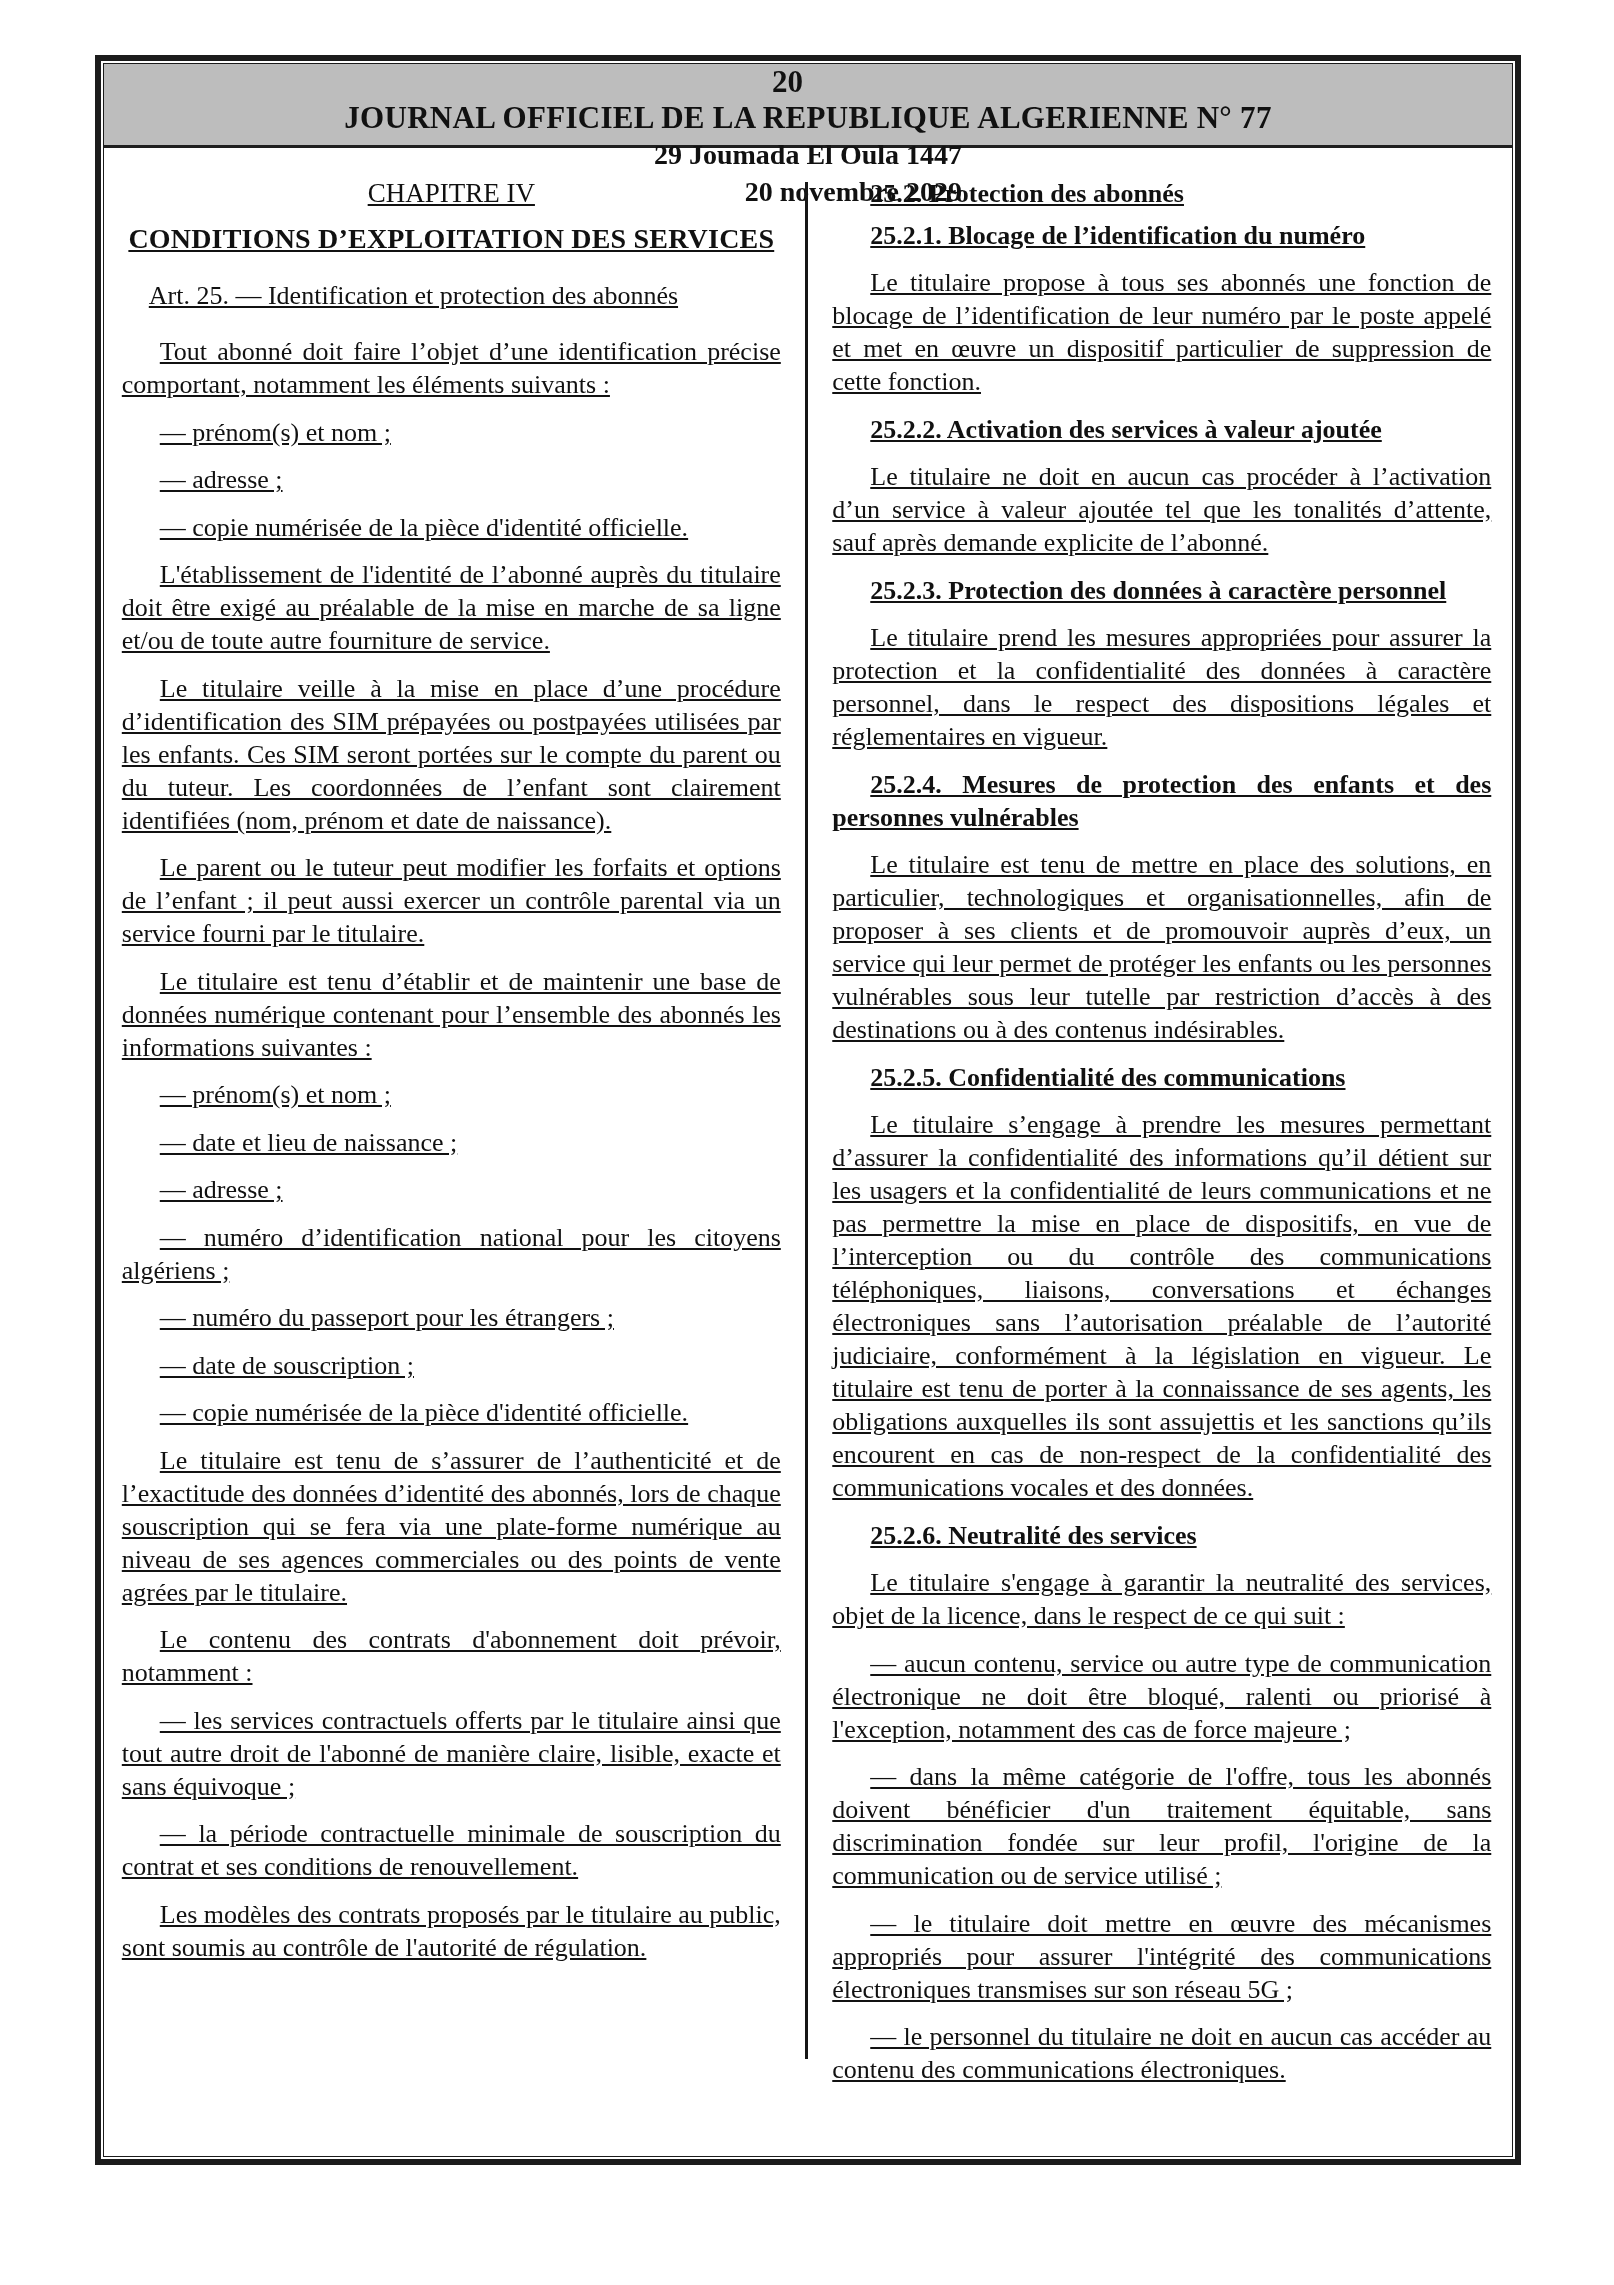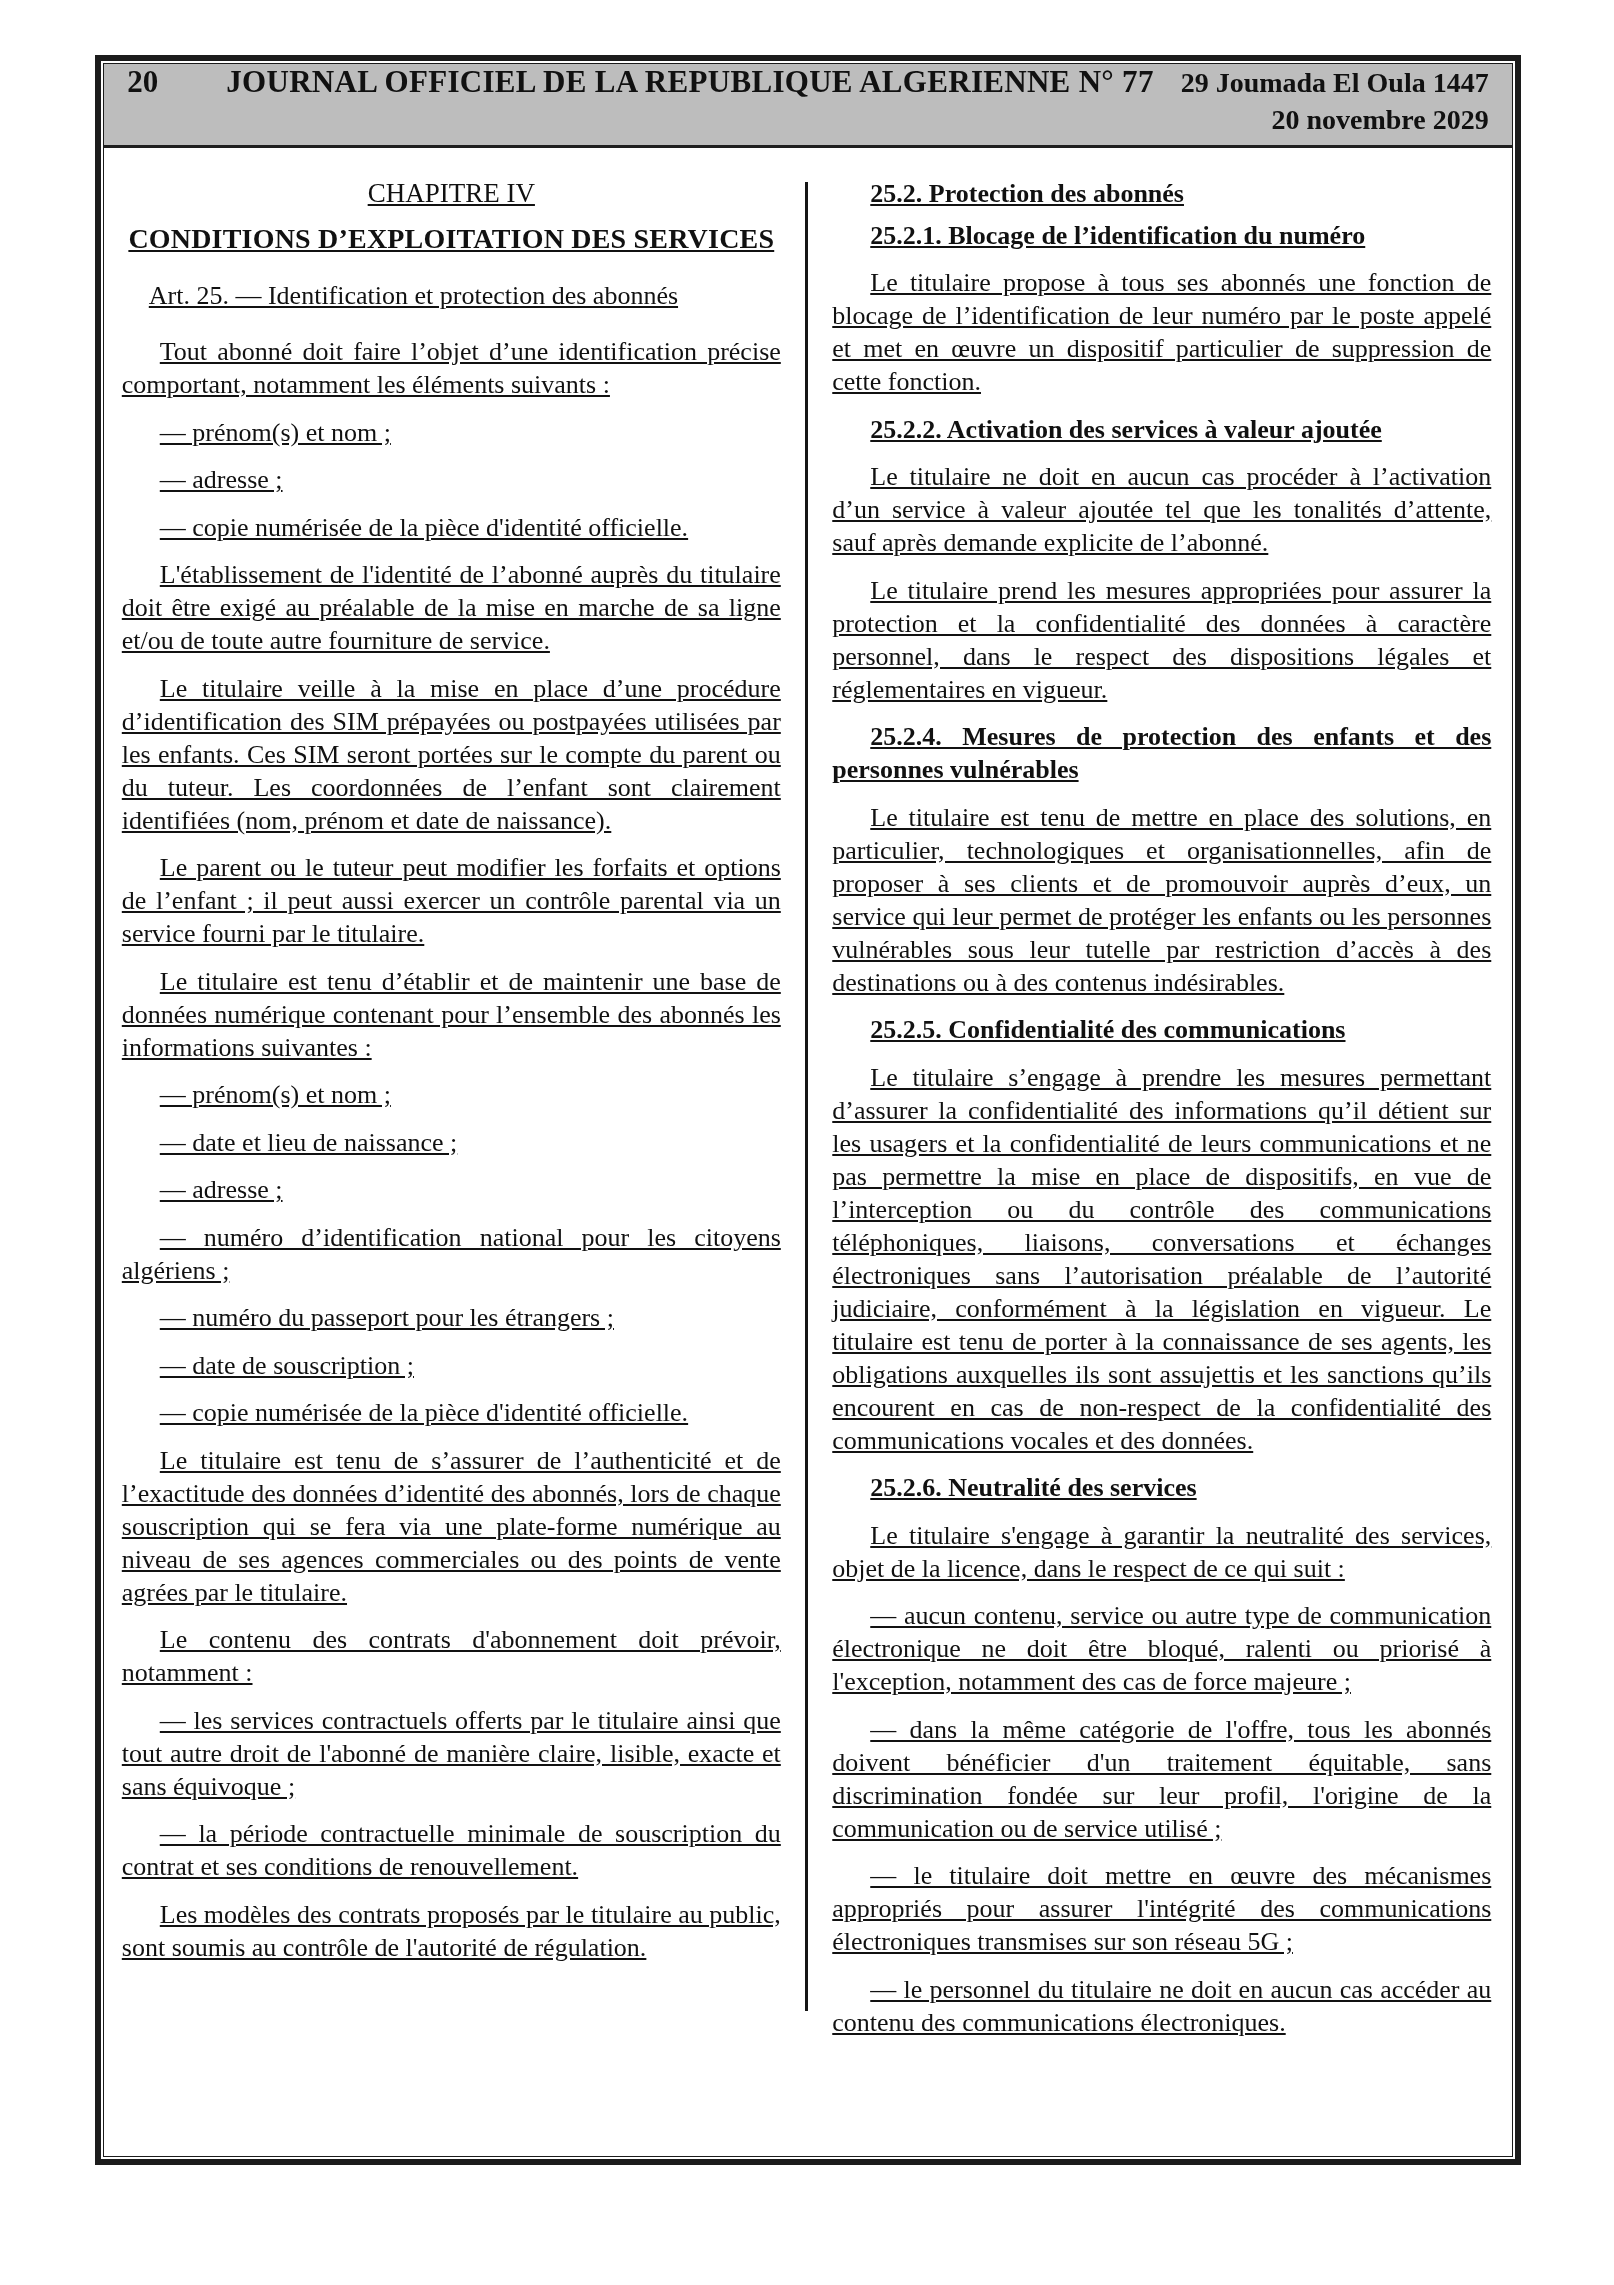--- a/index.html
+++ b/index.html
@@ -26,23 +26,25 @@
   .frame-inner {
     position: absolute;
     inset: 1.8px;
     border: 1.8px solid #1c1c1c;
   }
   .masthead {
     height: 84px;
     background: #bdbdbd;
     border-bottom: 3.6px solid #1f1f1f;
     display: flex;
+    align-items: center;
     padding: 0 23.5px;
     box-sizing: border-box;
     font-weight: bold;
+    flex-direction: column;
   }
   .page-num {
     font-size: 31px;
     width: 72px;
     flex: none;
   }
   .journal-title {
     flex: 1;
     text-align: center;
     font-size: 31px;
@@ -149,20 +151,21 @@
       </div>
 
       <div class="divider"></div>
 
       <div class="col">
         <div class="h">25.2. Protection des abonnés</div>
         <div class="h">25.2.1. Blocage de l’identification du numéro</div>
         <div class="p">Le titulaire propose à tous ses abonnés une fonction de blocage de l’identification de leur numéro par le poste appelé et met en œuvre un dispositif particulier de suppression de cette fonction.</div>
         <div class="h">25.2.2. Activation des services à valeur ajoutée</div>
         <div class="p">Le titulaire ne doit en aucun cas procéder à l’activation d’un service à valeur ajoutée tel que les tonalités d’attente, sauf après demande explicite de l’abonné.</div>
+        <div class="h">25.2.3. Protection des données à caractère personnel</div>
         <div class="p">Le titulaire prend les mesures appropriées pour assurer la protection et la confidentialité des données à caractère personnel, dans le respect des dispositions légales et réglementaires en vigueur.</div>
         <div class="h">25.2.4. Mesures de protection des enfants et des personnes vulnérables</div>
         <div class="p">Le titulaire est tenu de mettre en place des solutions, en particulier, technologiques et organisationnelles, afin de proposer à ses clients et de promouvoir auprès d’eux, un service qui leur permet de protéger les enfants ou les personnes vulnérables sous leur tutelle par restriction d’accès à des destinations ou à des contenus indésirables.</div>
         <div class="h">25.2.5. Confidentialité des communications</div>
         <div class="p">Le titulaire s’engage à prendre les mesures permettant d’assurer la confidentialité des informations qu’il détient sur les usagers et la confidentialité de leurs communications et ne pas permettre la mise en place de dispositifs, en vue de l’interception ou du contrôle des communications téléphoniques, liaisons, conversations et échanges électroniques sans l’autorisation préalable de l’autorité judiciaire, conformément à la législation en vigueur. Le titulaire est tenu de porter à la connaissance de ses agents, les obligations auxquelles ils sont assujettis et les sanctions qu’ils encourent en cas de non-respect de la confidentialité des communications vocales et des données.</div>
         <div class="h">25.2.6. Neutralité des services</div>
         <div class="p">Le titulaire s'engage à garantir la neutralité des services, objet de la licence, dans le respect de ce qui suit :</div>
         <div class="li">— aucun contenu, service ou autre type de communication électronique ne doit être bloqué, ralenti ou priorisé à l'exception, notamment des cas de force majeure ;</div>
         <div class="li">— dans la même catégorie de l'offre, tous les abonnés doivent bénéficier d'un traitement équitable, sans discrimination fondée sur leur profil, l'origine de la communication ou de service utilisé ;</div>
         <div class="li">— le titulaire doit mettre en œuvre des mécanismes appropriés pour assurer l'intégrité des communications électroniques transmises sur son réseau 5G ;</div>

